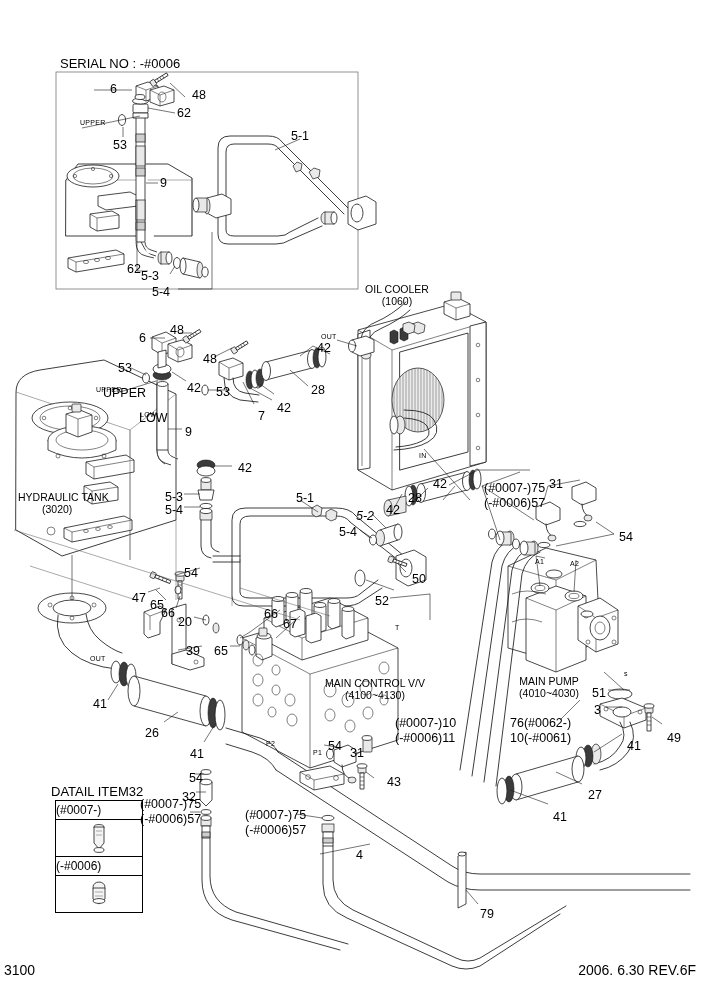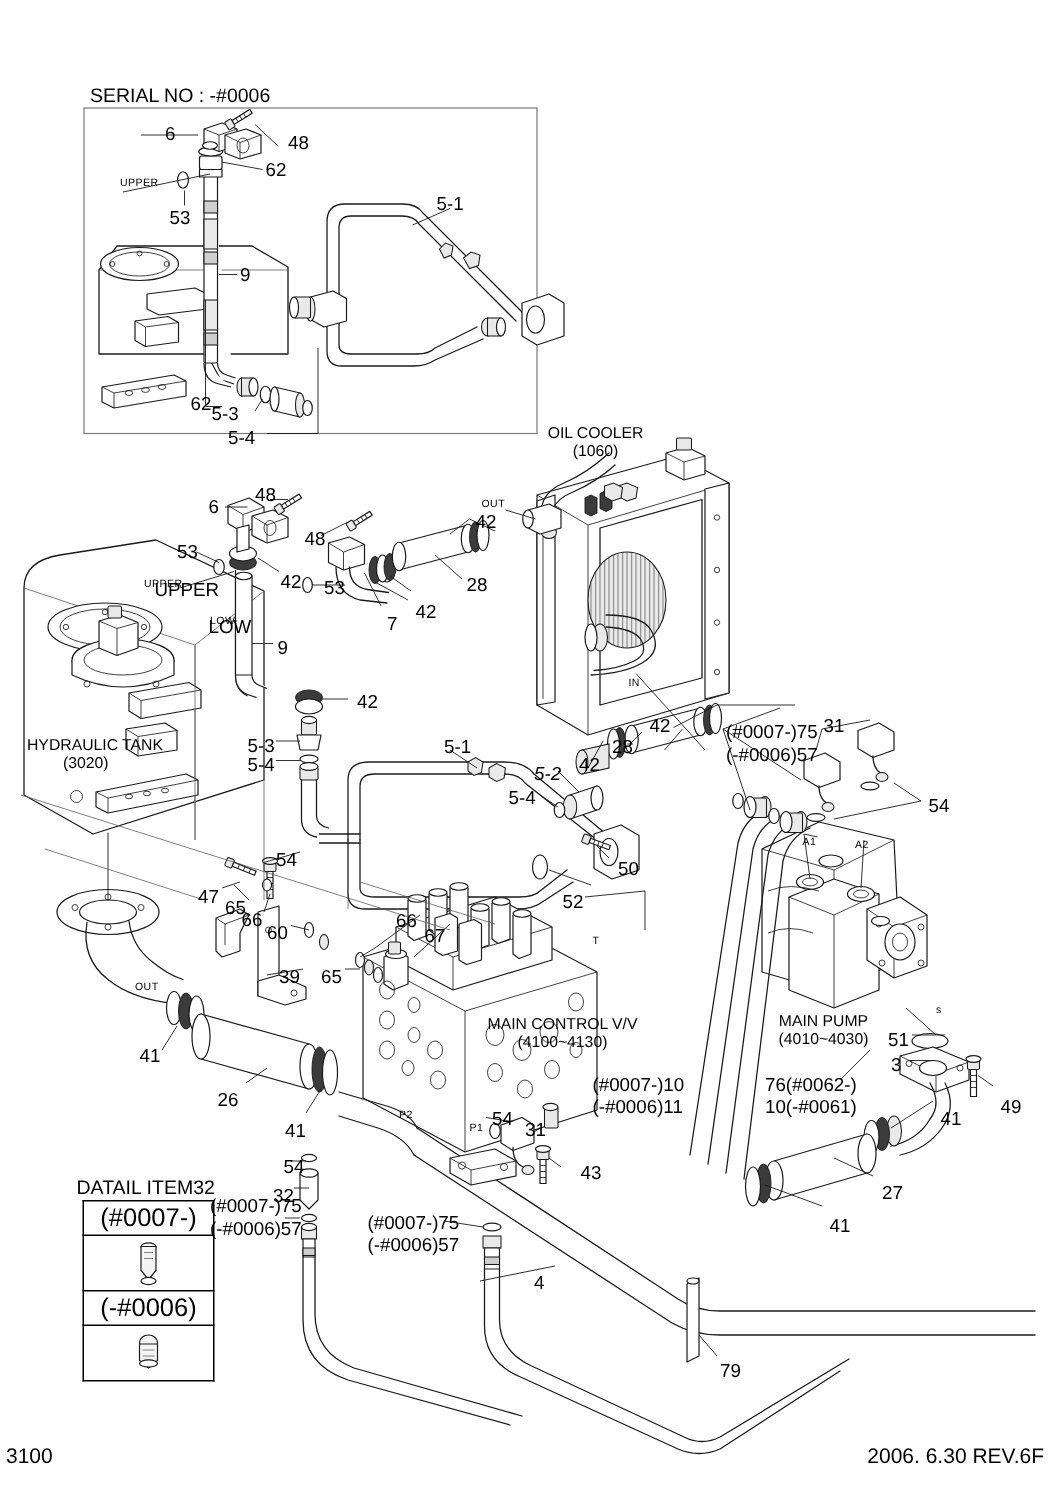--- a/index.html
+++ b/index.html
@@ -56,22 +56,21 @@
   }
   .detail-table {
     position: absolute;
     left: 55px; top: 800px;
     width: 88px;
     border: 1px solid #000;
     border-collapse: collapse;
   }
   .detail-table td {
     border: 1px solid #000;
-    text-align: center;
-    font-size: 17px;
+    font-size: 12px;
     font-family: "Liberation Sans", sans-serif;
     padding: 1px 0;
     height: 16px;
   }
   .detail-table td.fig { height: 36px; padding: 0; }
   .sym { display: block; margin: 0 auto; }
 </style>
 </head>
 <body>
 
@@ -757,21 +756,21 @@
       <div class="lbl" style="left: 339px; top: 525px;">5-4</div>
       <div class="lbl" style="left: 386px; top: 503px;">42</div>
       <div class="lbl" style="left: 408px; top: 491px;">28</div>
       <div class="lbl" style="left: 433px; top: 477px;">42</div>
       <div class="lbl" style="left: 412px; top: 572px;">50</div>
       <div class="lbl" style="left: 375px; top: 594px; text-align: right;">52</div>
       <div class="lbl" style="left: 184px; top: 566px;">54</div>
       <div class="lbl" style="left: 132px; top: 591px;">47</div>
       <div class="lbl" style="left: 150px; top: 598px;">65</div>
       <div class="lbl" style="left: 161px; top: 606px;">66</div>
-      <div class="lbl" style="left: 178px; top: 615px;">60</div>
+      <div class="lbl" style="left: 178px; top: 615px;">20</div>
       <div class="lbl" style="left: 186px; top: 644px;">39</div>
       <div class="lbl" style="left: 214px; top: 644px;">65</div>
       <div class="lbl" style="left: 264px; top: 607px;">66</div>
       <div class="lbl" style="left: 283px; top: 617px;">67</div>
       <div class="lbl" style="left: 93px; top: 697px;">41</div>
       <div class="lbl" style="left: 145px; top: 726px;">26</div>
       <div class="lbl" style="left: 190px; top: 747px;">41</div>
       <div class="lbl" style="left: 328px; top: 739px;">54</div>
       <div class="lbl" style="left: 350px; top: 746px;">31</div>
       <div class="lbl" style="left: 387px; top: 775px;">43</div>

